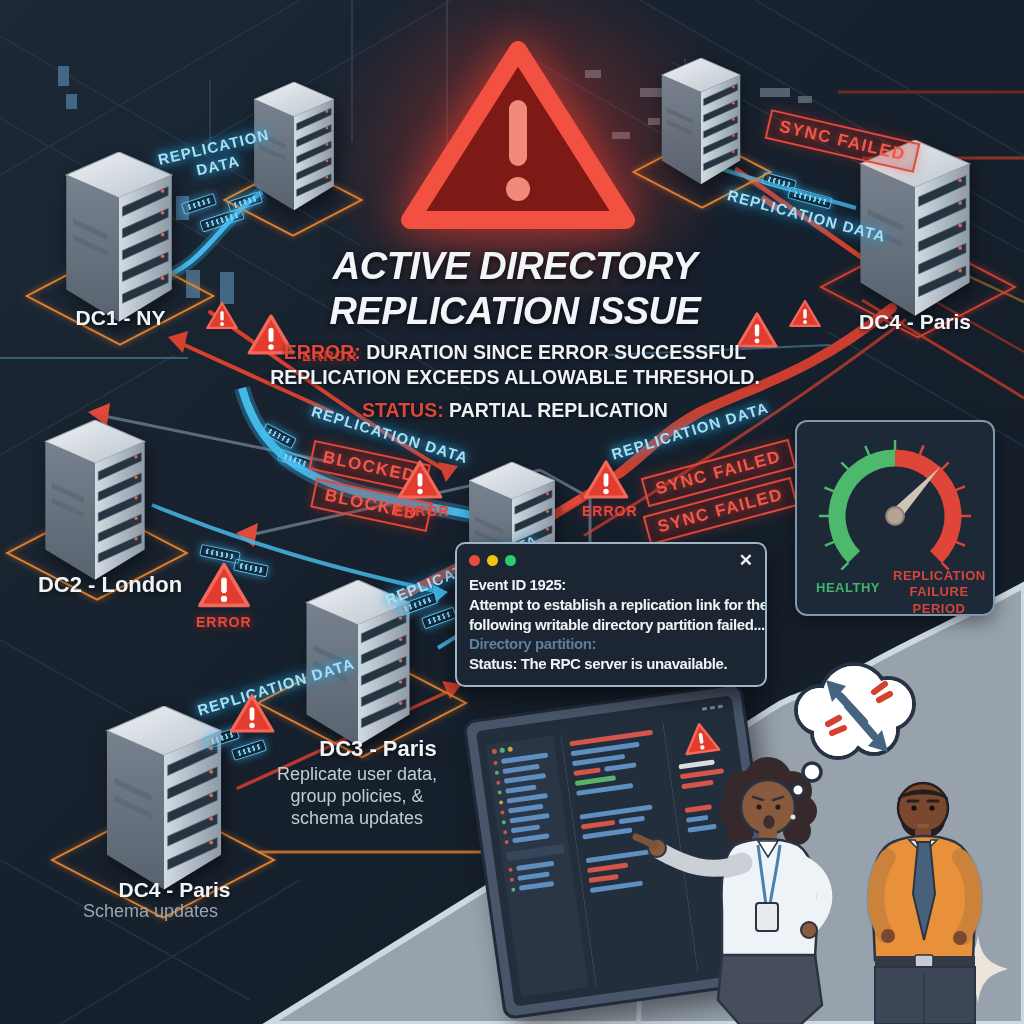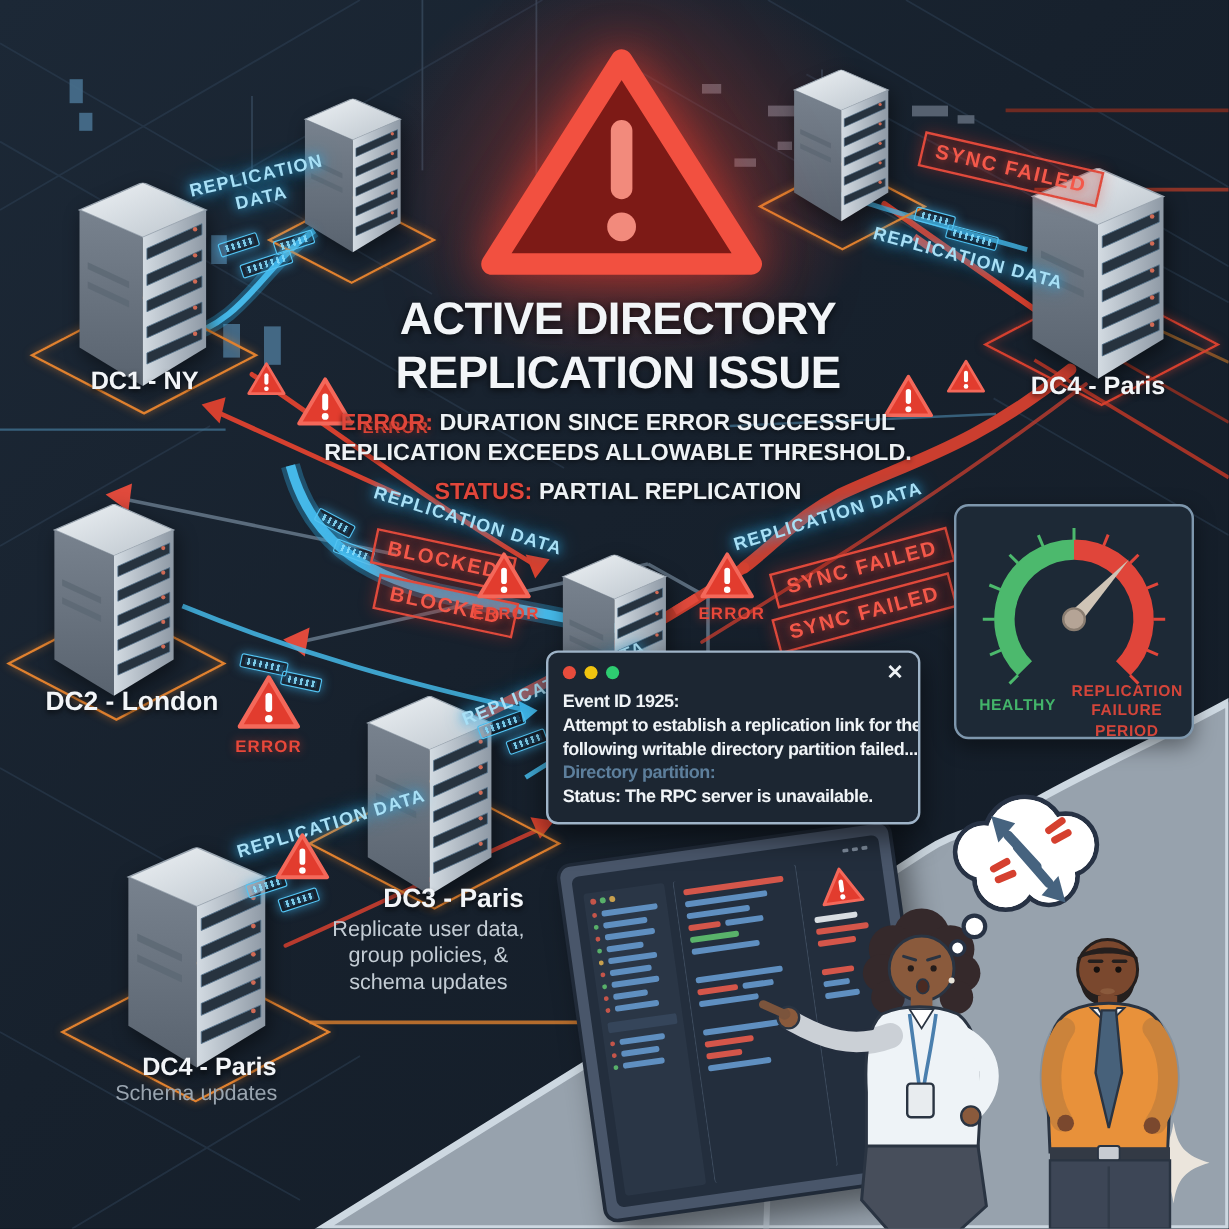--- a/index.html
+++ b/index.html
@@ -36,21 +36,21 @@
   .server{position:absolute;z-index:3;filter:drop-shadow(3px 6px 8px rgba(0,0,0,.45));}
 
   
   .pkt{position:absolute;width:34px;height:12px;border:1.5px solid #53c3f2;border-radius:2px;
     background:rgba(40,150,220,.22) repeating-linear-gradient(90deg,rgba(140,225,255,.85) 0 2px,transparent 2px 5px);
     background-clip:content-box;padding:2px 3px;box-shadow:0 0 9px rgba(60,180,240,.65);z-index:3;}
 
   
   .title{position:absolute;left:270px;top:244px;width:490px;text-align:center;z-index:5;
     color:var(--title_white,#f2f5f8);font-weight:bold;font-size:38px;letter-spacing:-.5px;line-height:1.18;
-    text-shadow:0 2px 6px rgba(0,0,0,.7);}
+    text-shadow:0 2px 6px rgba(0,0,0,.7);font-style:italic;}
   .subline{position:absolute;left:262px;width:506px;text-align:center;z-index:5;font-weight:bold;
     font-size:19.5px;line-height:1.3;color:#eef2f5;text-shadow:0 1px 4px rgba(0,0,0,.7);}
   .subline .lab{color:#e0463a;}
 
   
   .dialog{position:absolute;left:455px;top:542px;width:312px;z-index:9;border:2px solid #9fb4c8;border-radius:10px;
     background:var(--dialog_bg,#1c2632);box-shadow:0 10px 24px rgba(0,0,0,.55);overflow:hidden;}
   .dlg-head{display:flex;align-items:center;padding:8px 12px 4px;}
   .dlg-dot{width:11px;height:11px;border-radius:50%;margin-right:7px;}
   .dlg-close{margin-left:auto;color:#eef2f5;font-size:17px;font-weight:bold;line-height:1;cursor:default;}
@@ -337,21 +337,21 @@
   <div class="errcap" style="left:196px;top:614px">ERROR</div>
   <div class="errcap" style="left:394px;top:503px">ERROR</div>
   <div class="errcap" style="left:582px;top:503px">ERROR</div>
 
   <div class="slabel" style="left:48px;top:306px;width:145px">DC1 - NY</div>
   <div class="slabel" style="left:850px;top:310px;width:130px">DC4 - Paris</div>
   <div class="slabel" style="left:30px;top:572px;width:160px;font-size:22px">DC2 - London</div>
   <div class="slabel" style="left:288px;top:736px;width:180px;font-size:22px">DC3 - Paris</div>
   <div class="snote" style="left:262px;top:764px;width:190px;text-align:center;color:#c3ccd4;font-size:18px">Replicate user data, group policies, &amp; schema updates</div>
   <div class="slabel" style="left:92px;top:878px;width:165px">DC4 - Paris</div>
-  <div class="snote" style="left:66px;top:901px;width:195px;text-align:center;color:#9aa5b0;font-size:18px">Schema updates</div>
+  <div class="snote" style="left:83px;top:901px;width:195px;text-align:left;color:#9aa5b0;font-size:18px">Schema updates</div>
 
   <div class="gauge">
     <svg width="196" height="150" viewBox="0 0 196 150" style="position:absolute;left:0;top:4px">
       <path d="M57,131 A58,58 0 0 1 98,32" stroke="#4cb96d" stroke-width="17" fill="none"></path>
       <path d="M98,32 A58,58 0 0 1 139,131" stroke="#e0453a" stroke-width="17" fill="none"></path>
       <g stroke="#4cb96d" stroke-width="2.5">
         <line x1="44.3" y1="143.7" x2="51.3" y2="136.7"></line>
           <line x1="28" y1="119.7" x2="37.2" y2="115.8"></line>
         <line x1="22" y1="90" x2="32" y2="90"></line>
           <line x1="27.5" y1="61.5" x2="36.8" y2="65.3"></line>

